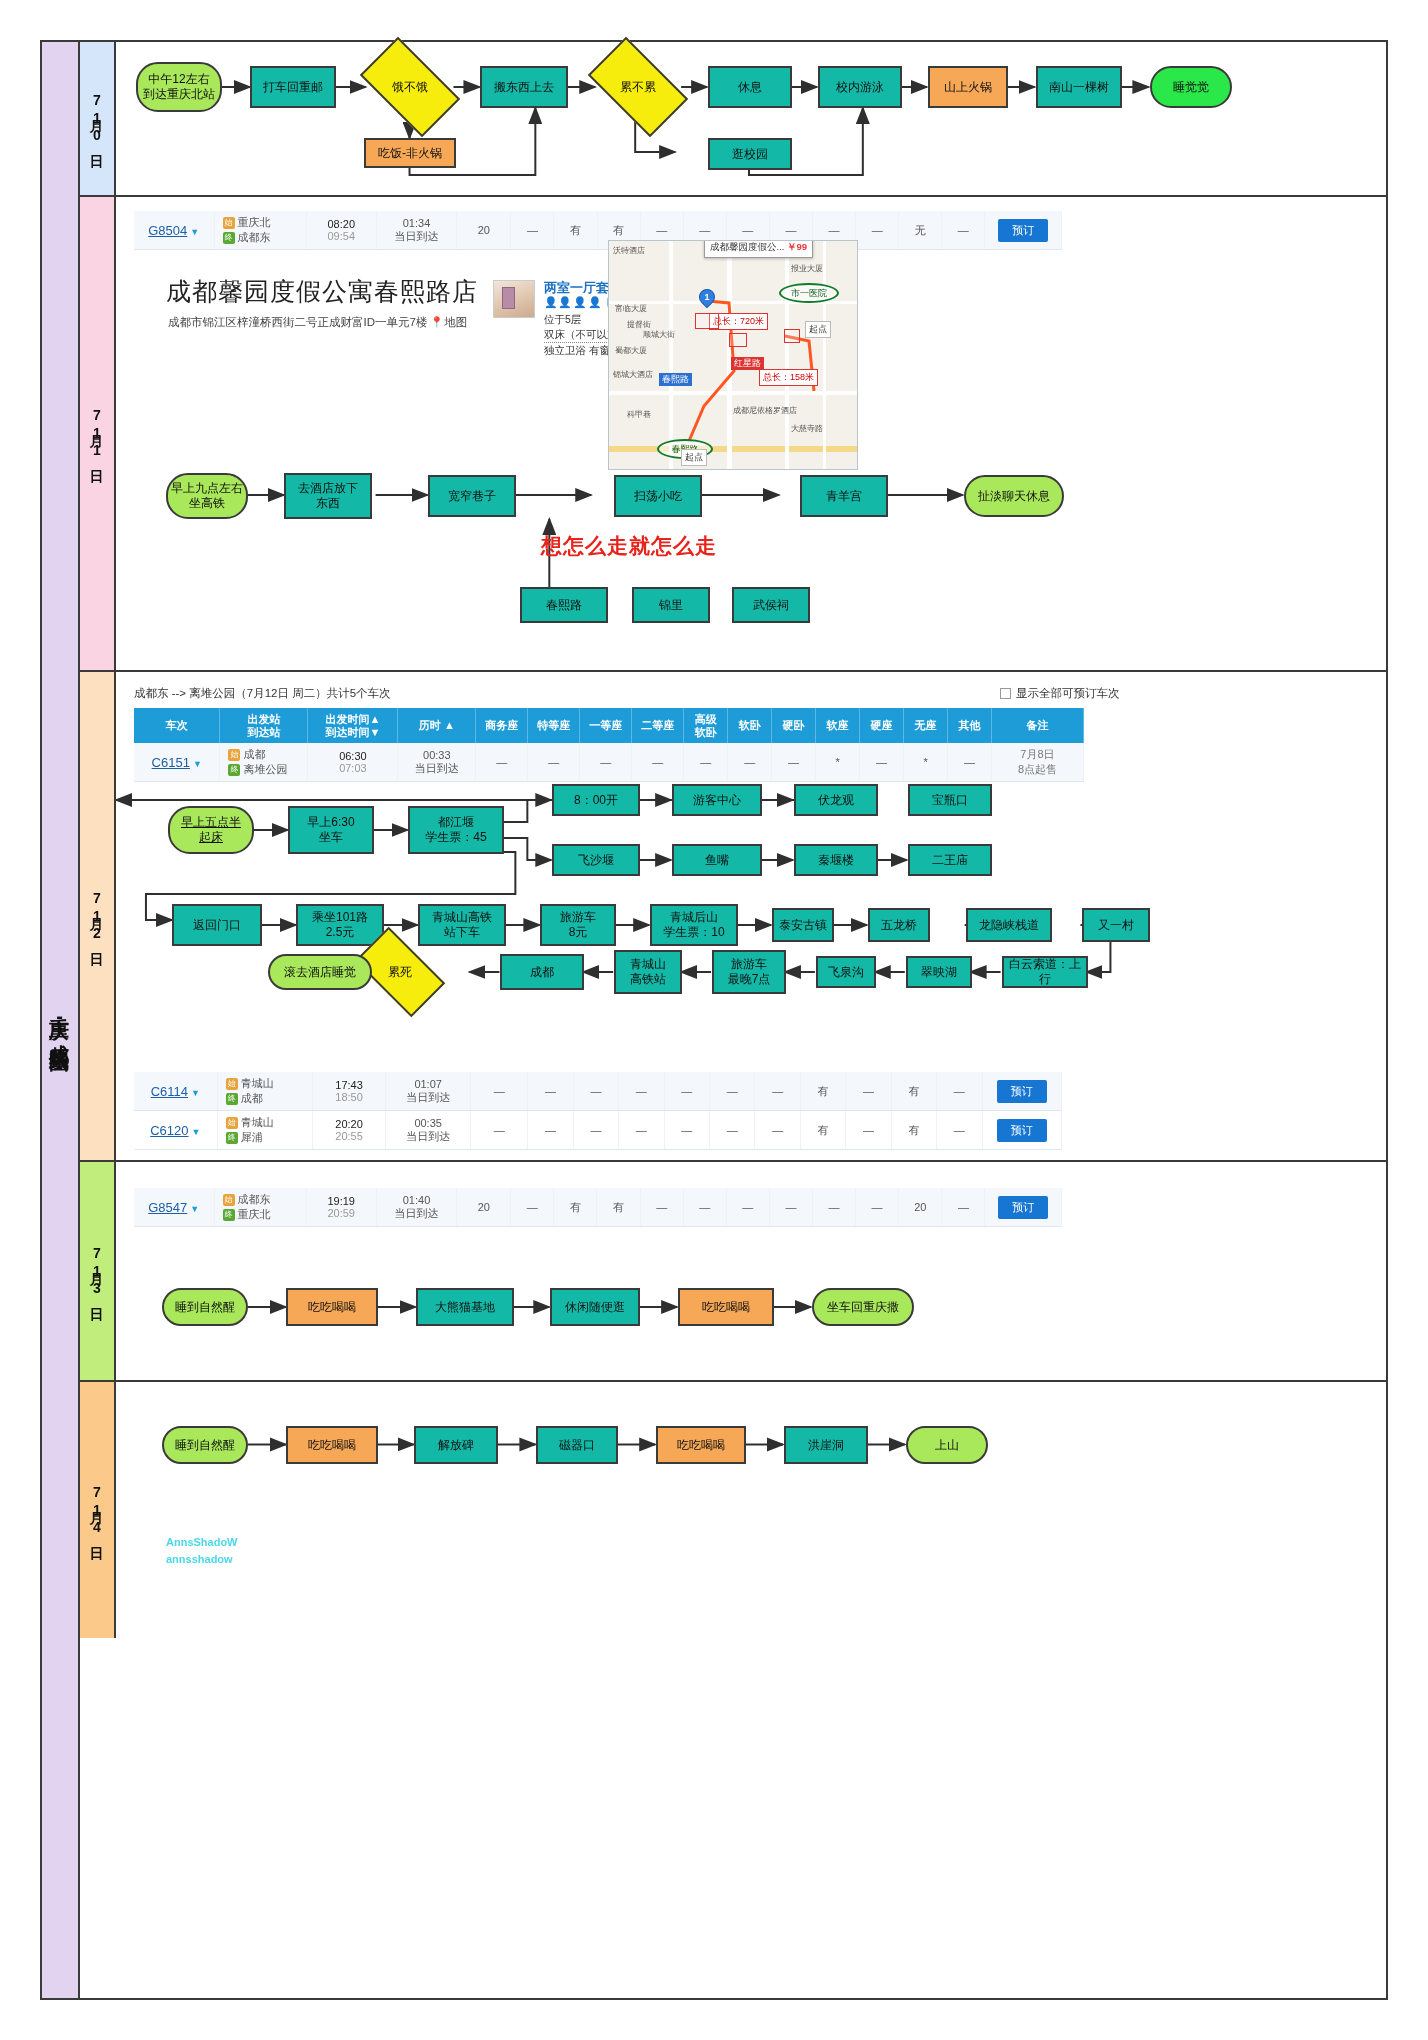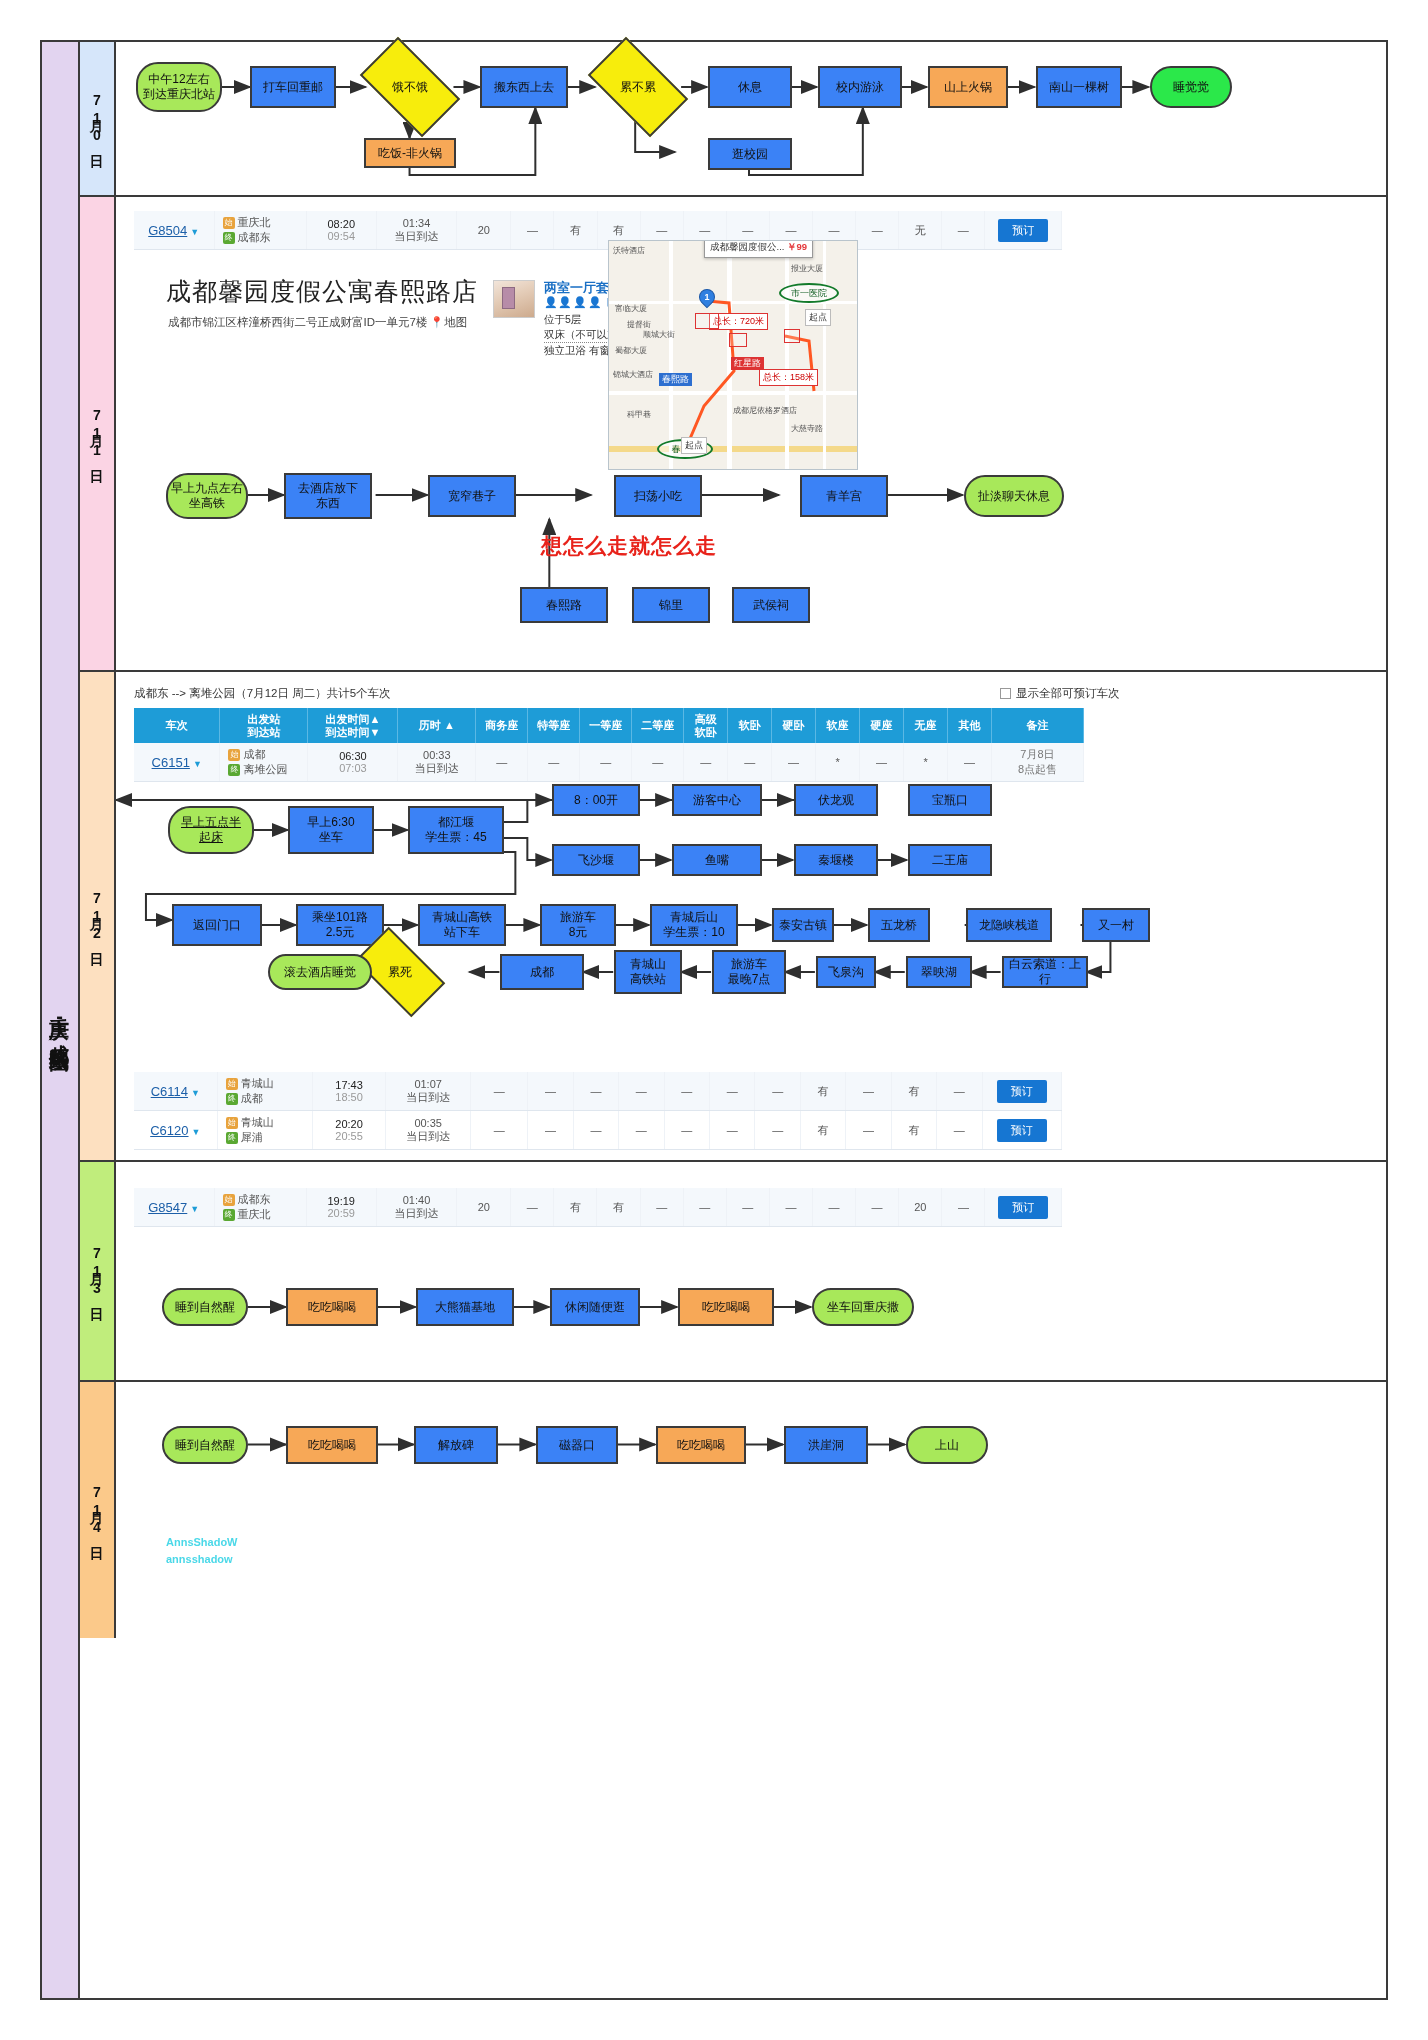--- a/index.html
+++ b/index.html
@@ -48,21 +48,21 @@
 
   
   .node {
     position:absolute;
     border:2px solid #3a3a3a;
     display:flex; align-items:center; justify-content:center;
     text-align:center;
     font-size:12px; line-height:1.25; color:#111;
     white-space:pre-line;
   }
-  .n-cyan { background:#3b82f6; }
+  .n-cyan { background:#14b8a6; }
   .n-green { background:#a8e85a; border-radius:22px; }
   .n-green2 { background:#2be84a; border-radius:22px; }
   .n-orange { background:#f7a857; }
   .diamond {
     position:absolute;
     display:flex; align-items:center; justify-content:center;
     font-size:12px; color:#111; text-align:center;
   }
   .diamond .dshape {
     position:absolute; inset:0;
@@ -127,21 +127,21 @@
   .room-line { position:absolute; font-size:10.5px; color:#333; }
   .room-line.dotted { border-bottom:1px dotted #888; }
 
   
   .mapbox {
     position:absolute; border:1px solid #b9c4cc; overflow:hidden;
     background:#f2efe9;
   }
   .map-label {
     position:absolute; background:#fff; border:1px solid #bbb;
-    font-size:9px; padding:1px 3px; color:#333; white-space:nowrap;
+    font-size:9px; padding:1px 3px; color:#333; white-space:nowrap;margin-top:12px;
   }
   .map-tip {
     position:absolute; background:#fff; border:1px solid #999;
     font-size:9.5px; padding:3px 5px; color:#333; white-space:nowrap;
     box-shadow:0 1px 3px rgba(0,0,0,.25);
   }
   .map-tip .price { color:#e4393c; font-weight:bold; }
   .map-pin {
     position:absolute; width:16px; height:16px; border-radius:50% 50% 50% 0;
     background:#2f7fe0; transform:rotate(-45deg); border:1px solid #1b58a8;

